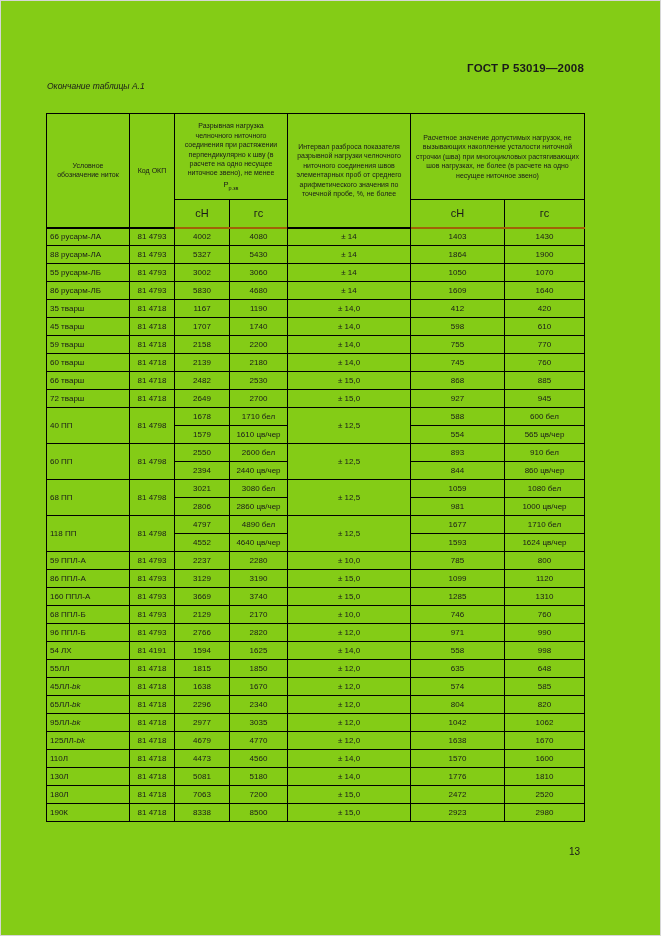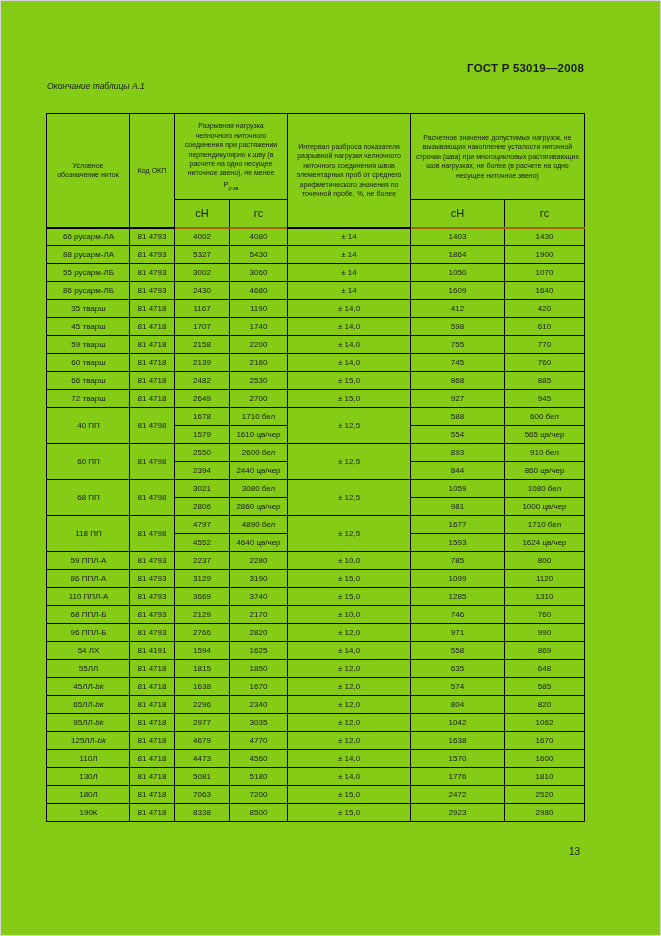--- a/index.html
+++ b/index.html
@@ -16,21 +16,21 @@
     border:1.5px solid #000;
   }
   .t th,.t td{border:1px solid #000;box-sizing:border-box;vertical-align:middle}
   .t th{font-weight:normal;font-size:7px;line-height:1.35;text-align:center;padding:2px 4px}
   .t thead tr.main-h th{height:86px}
   .t thead tr.units-h th{height:28px;font-size:11px;border-bottom:2px solid #a16207}
   .t thead th.rs{border-bottom:2px solid #000}
   .sym{margin-top:2px;font-size:7.5px}
   .sym sub{font-size:5.5px}
   .t td{font-size:8px;height:18px;text-align:center;padding:0 2px;white-space:nowrap}
-  .t td.name{text-align:center;padding-left:3px}
+  .t td.name{text-align:left;padding-left:3px}
   .t td.name i{}
   .pageno{position:absolute;top:845px;right:80px;font-size:10px}
 </style>
 </head>
 <body>
 
 <div class="page">
 
   <div class="doc-code">ГОСТ Р 53019—2008</div>
 
@@ -88,21 +88,21 @@
           <td>81 4793</td>
           <td>3002</td>
           <td>3060</td>
           <td>± 14</td>
           <td>1050</td>
           <td>1070</td>
         </tr>
         <tr>
           <td class="name">86 русарм-ЛБ</td>
           <td>81 4793</td>
-          <td>2430</td>
+          <td>5830</td>
           <td>4680</td>
           <td>± 14</td>
           <td>1609</td>
           <td>1640</td>
         </tr>
         <tr>
           <td class="name">35 тварш</td>
           <td>81 4718</td>
           <td>1167</td>
           <td>1190</td>
@@ -227,21 +227,21 @@
         <tr>
           <td class="name">86 ППЛ-А</td>
           <td>81 4793</td>
           <td>3129</td>
           <td>3190</td>
           <td>± 15,0</td>
           <td>1099</td>
           <td>1120</td>
         </tr>
         <tr>
-          <td class="name">110 ППЛ-А</td>
+          <td class="name">160 ППЛ-А</td>
           <td>81 4793</td>
           <td>3669</td>
           <td>3740</td>
           <td>± 15,0</td>
           <td>1285</td>
           <td>1310</td>
         </tr>
         <tr>
           <td class="name">68 ППЛ-Б</td>
           <td>81 4793</td>
@@ -260,21 +260,21 @@
           <td>971</td>
           <td>990</td>
         </tr>
         <tr>
           <td class="name">54 ЛХ</td>
           <td>81 4191</td>
           <td>1594</td>
           <td>1625</td>
           <td>± 14,0</td>
           <td>558</td>
-          <td>869</td>
+          <td>998</td>
         </tr>
         <tr>
           <td class="name">55ЛЛ</td>
           <td>81 4718</td>
           <td>1815</td>
           <td>1850</td>
           <td>± 12,0</td>
           <td>635</td>
           <td>648</td>
         </tr>

